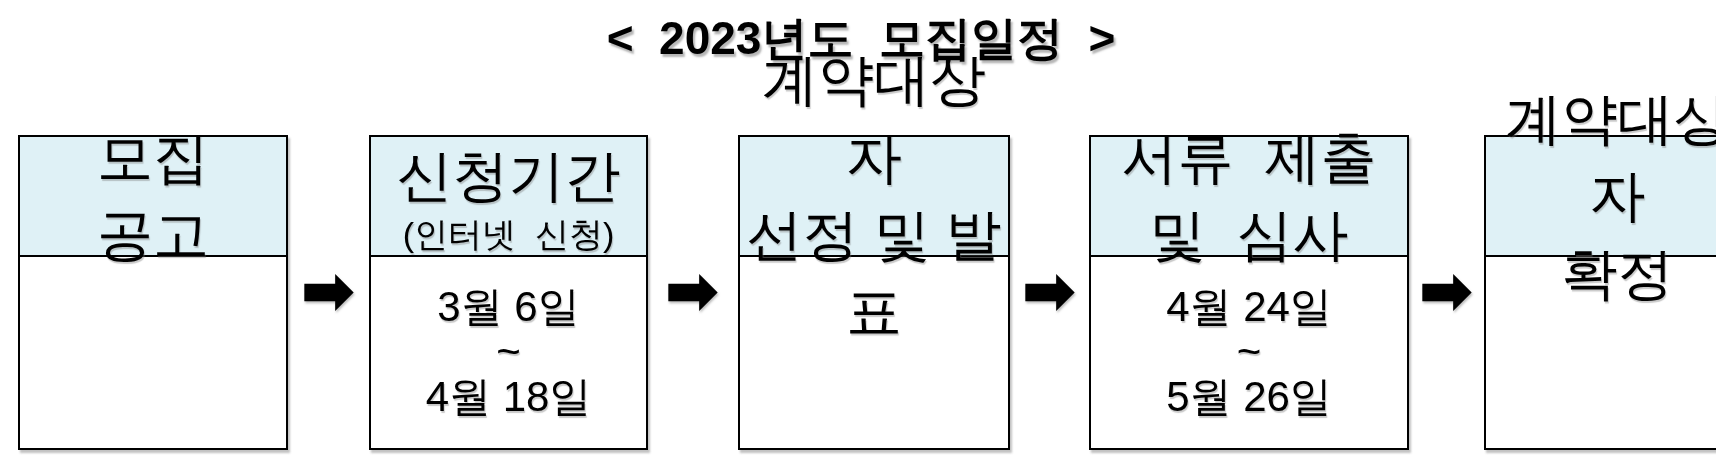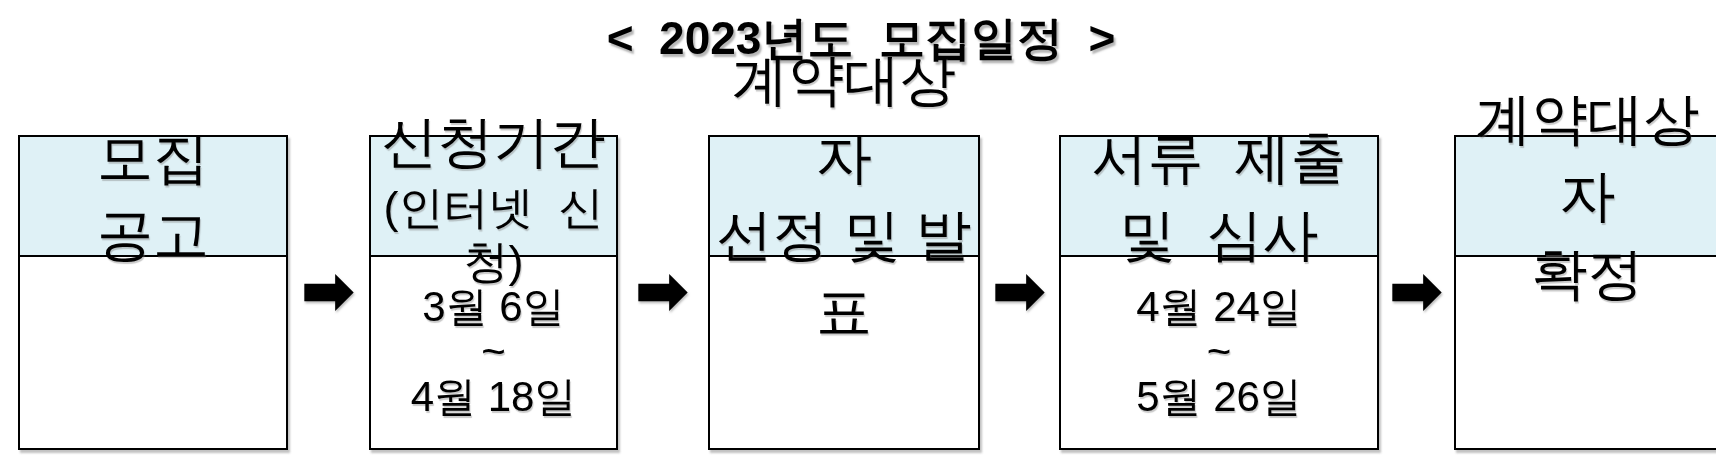--- a/index.html
+++ b/index.html
@@ -52,21 +52,21 @@
     align-items: center;
     text-align: center;
   }
   .header-main {
     font-size: 56px;
     line-height: 1.38;
     white-space: pre-wrap;
     text-shadow: 1px 2px 1px rgba(120,120,120,0.4);
   }
   .header-sub {
-    font-size: 45px;
+    font-size: 34px;
     line-height: 1.2;
     white-space: pre-wrap;
     text-shadow: 1px 2px 1px rgba(120,120,120,0.4);
   }
   .header-sub:empty { display: none; }
   .stage-body {
     flex: 1;
     display: flex;
     align-items: center;
     justify-content: center;
@@ -104,21 +104,21 @@
 
       </div>
     </div>
 
     <div class="arrow-cell" style="width:81px">
       <svg viewBox="0 0 48 36">
         <polygon points="0,9.5 30,9.5 30,0 48,18 30,36 30,26.5 0,26.5"></polygon>
       </svg>
     </div>
 
-    <div class="stage" style="width:249px">
+    <div class="stage" style="width:279px">
       <div class="stage-header">
         <div class="header-main">신청기간</div>
         <div class="header-sub">(인터넷  신청)</div>
       </div>
       <div class="stage-body">3월 6일
 ~
 4월 18일</div>
     </div>
 
     <div class="arrow-cell" style="width:90px">

